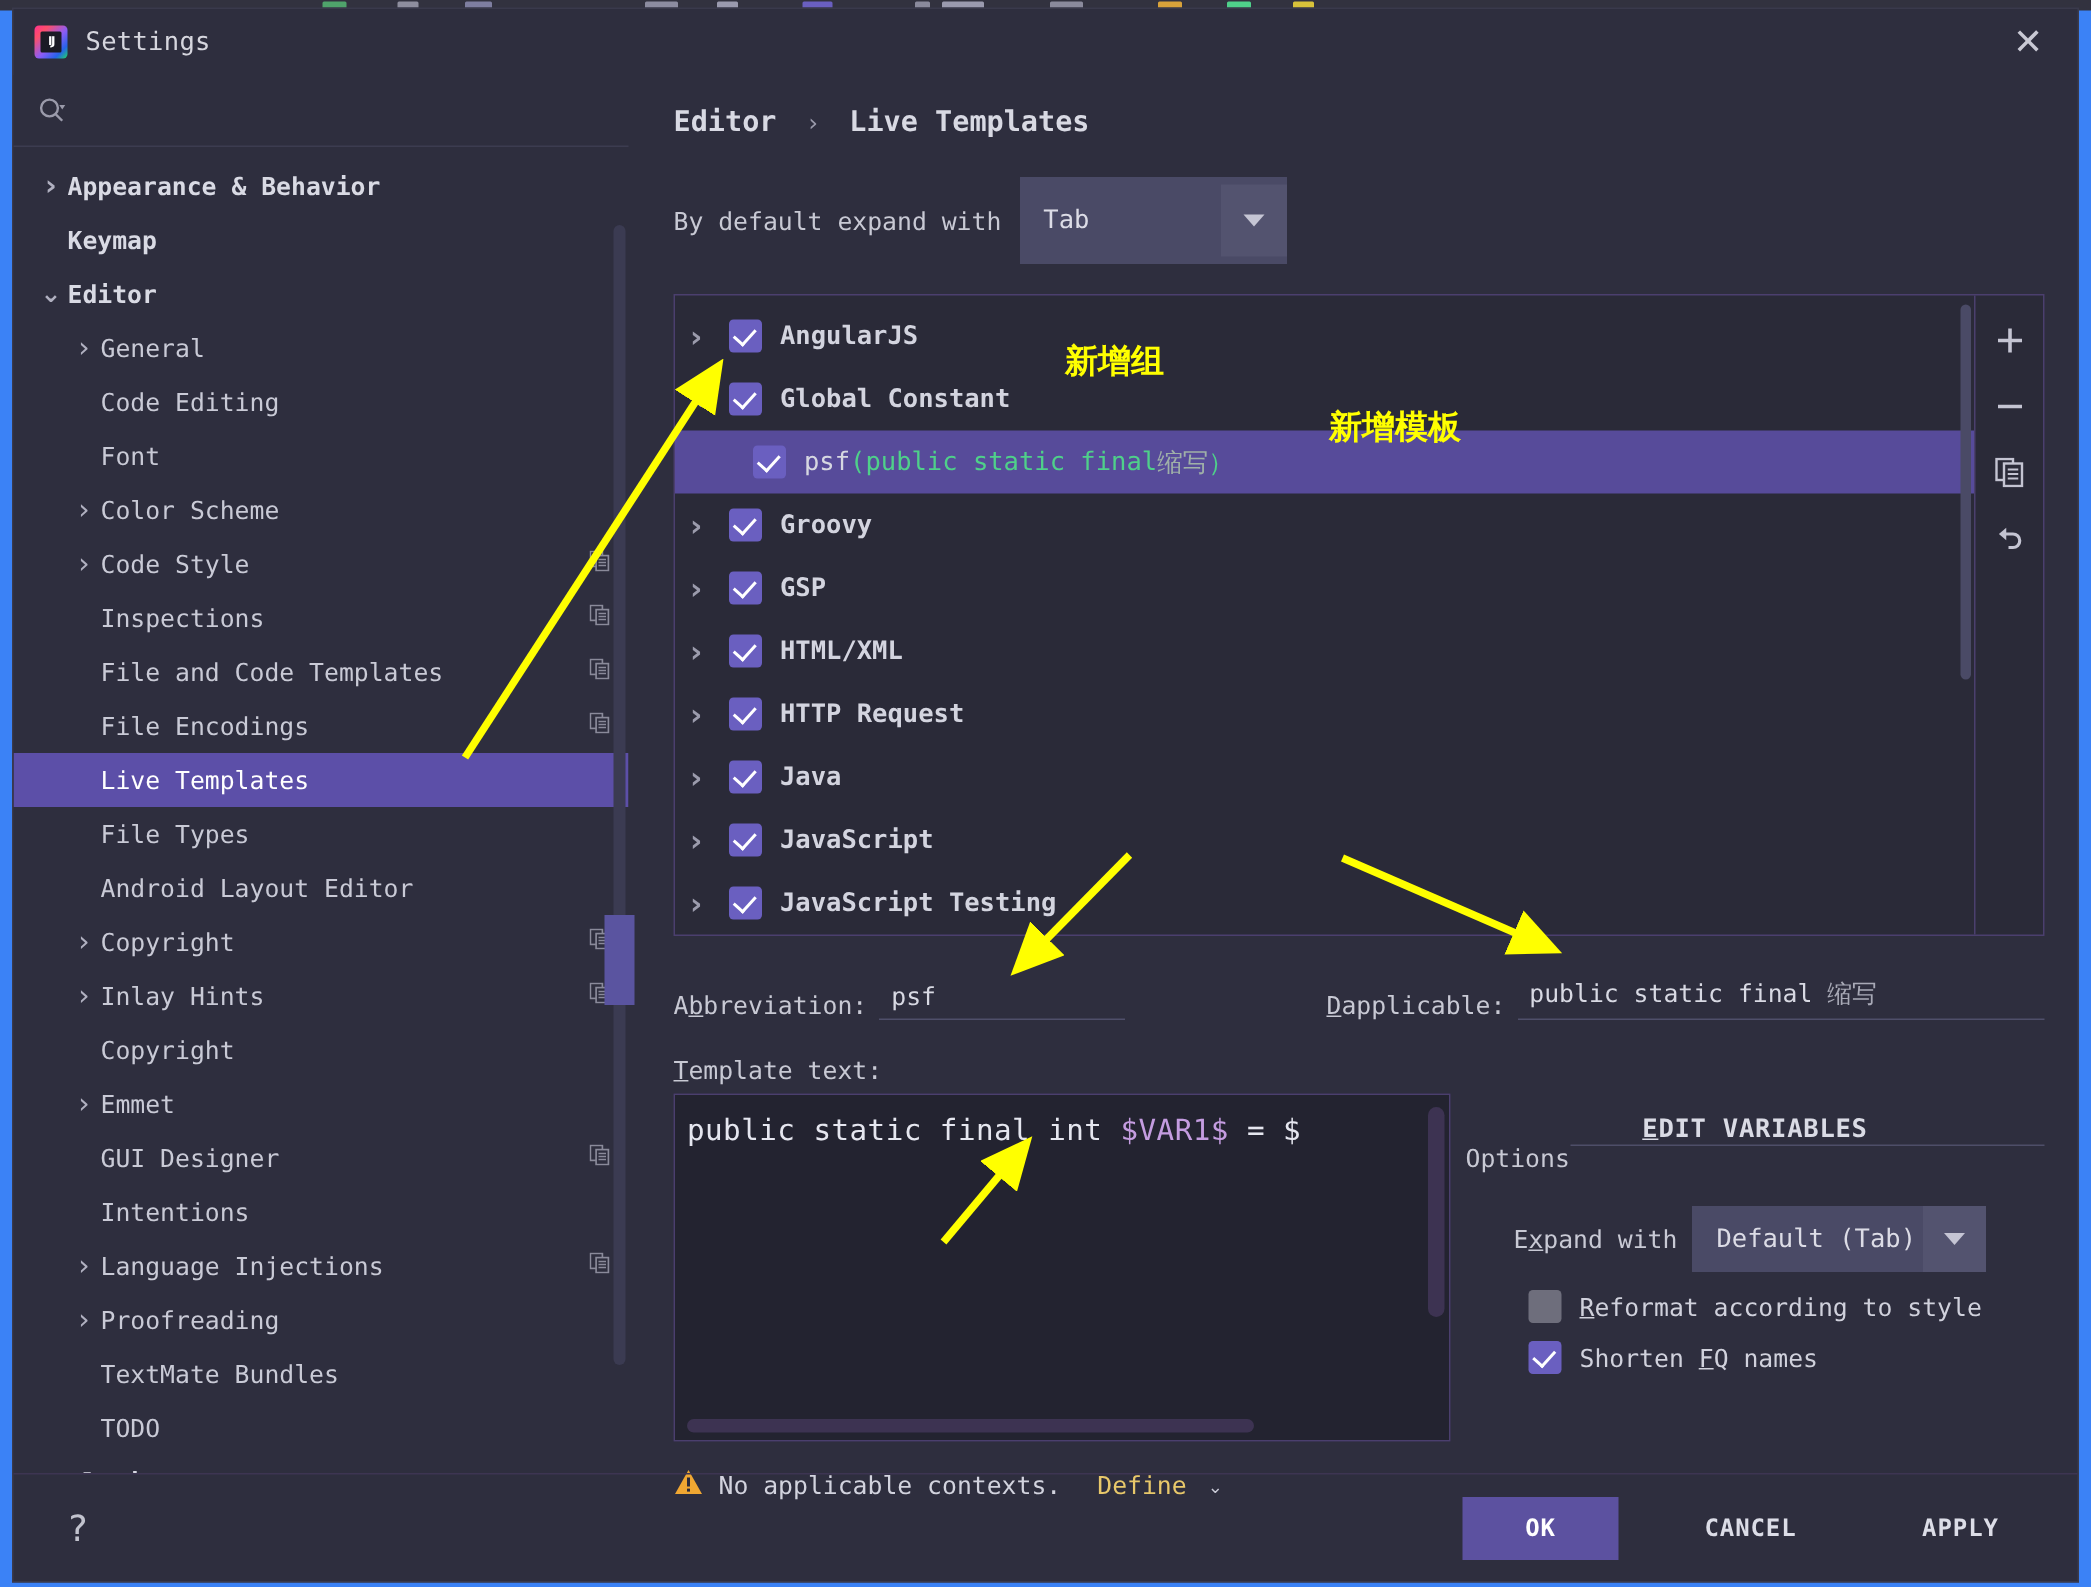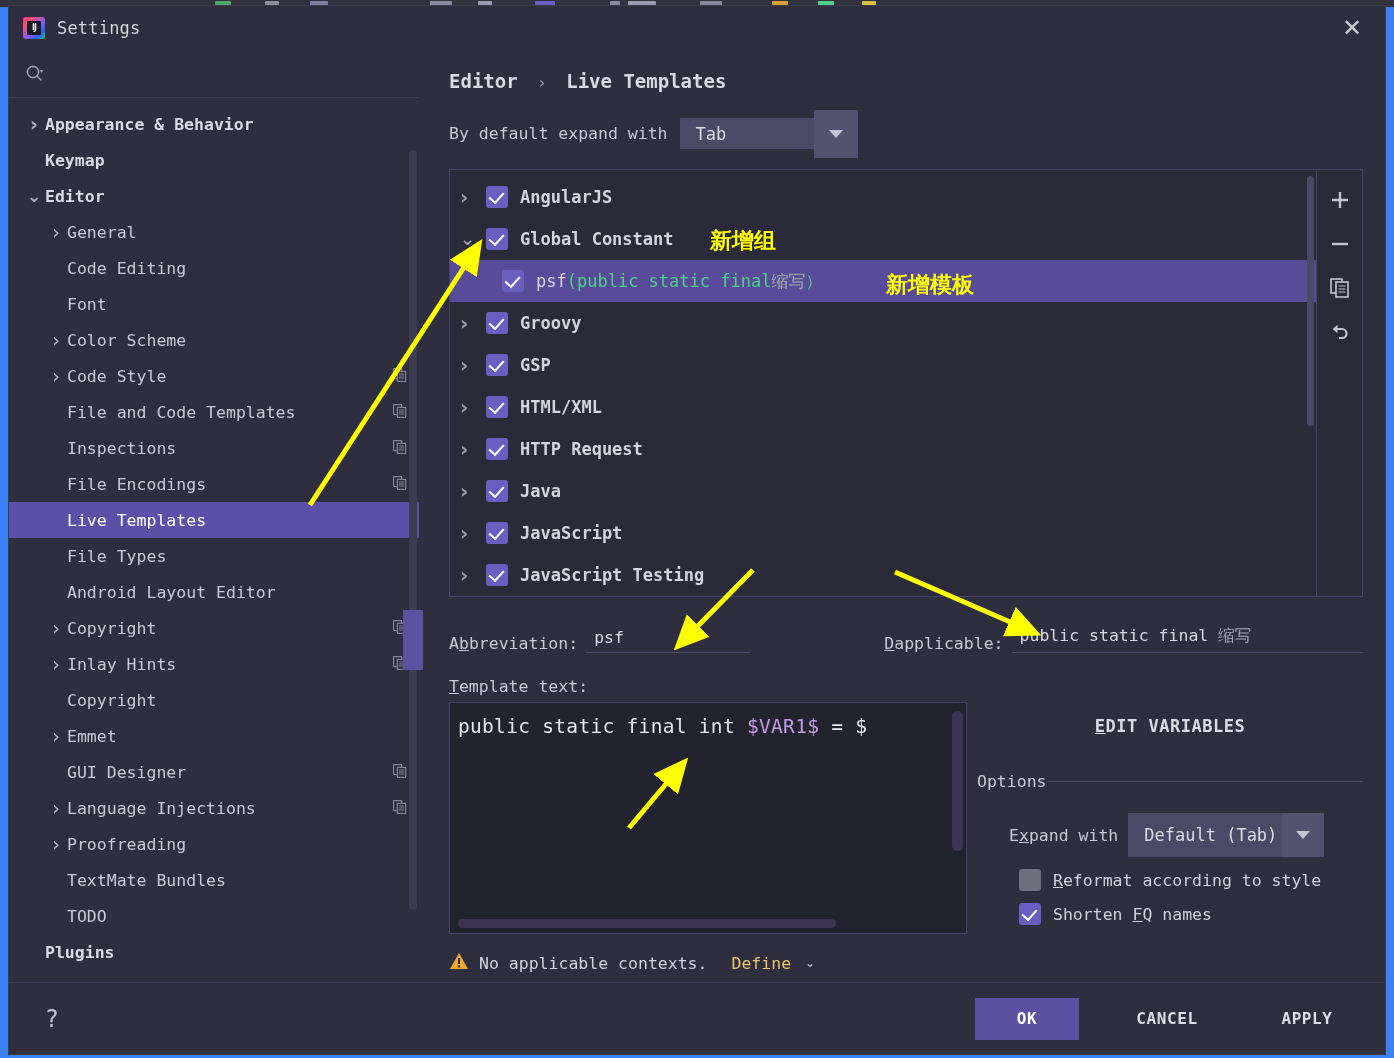--- a/index.html
+++ b/index.html
@@ -108,21 +108,21 @@
   }
   .breadcrumb {
     color: #d8d9e3; font-size: 19px; font-weight: bold; margin-bottom: 26px;
     font-family: "DejaVu Sans Mono", monospace;
   }
   .breadcrumb .sep { color: #9a9aaa; font-weight: normal; margin: 0 8px; font-size: 16px; }
 
   .expand-row { display: flex; align-items: center; margin-bottom: 20px; }
   .expand-label { color: #c8c9d4; font-size: 16.5px; margin-right: 12px; }
   .combo {
-    background: #4a4a66; color: #dcdce6; height: 31px;
+    background: #4a4a66; color: #dcdce6; height: 58px;
     display: flex; align-items: center; padding: 0 0 0 16px;
     min-width: 178px; font-size: 17px; cursor: pointer; position: relative;
   }
   .combo .val { flex: 1; }
   .combo .arrowbox {
     width: 44px; height: 48px; display: flex; align-items: center; justify-content: center;
     background: #53536f;
   }
   .combo .arrow {
     width: 0; height: 0; border-left: 7px solid transparent;
@@ -213,21 +213,21 @@
     background: #3d3352; border-radius: 5px;
   }
 
   .rightpane { flex: 1; padding-left: 10px; position: relative; }
   .edit-vars {
     text-align: center; color: #dadbe5; font-weight: bold; font-size: 17px;
     letter-spacing: .5px; margin-top: 14px; cursor: pointer;
     font-family: "DejaVu Sans Mono", monospace;
   }
   .options-head {
-    display: flex; align-items: center; margin-top: 36px; gap: 0;
+    display: flex; align-items: flex-start; gap: 0;
   }
   .options-head .lbl { color: #c8c9d4; font-size: 16.5px; }
   .options-head .rule { flex: 1; height: 1px; background: #4e4e68; }
   .exp-row { display: flex; align-items: center; margin-top: 22px; padding-left: 32px; }
   .exp-label { color: #c8c9d4; font-size: 16.5px; margin-right: 10px; }
   .opt-check {
     display: flex; align-items: center; margin-top: 12px; padding-left: 42px;
     color: #d0d1dc; font-size: 16.5px; cursor: pointer;
   }
   .opt-check .cbx2 {
@@ -351,38 +351,38 @@
               <span class="chev" style="font-size: 19px;">›</span>
               <span class="tree-label">Code Style</span>
               <span class="copy-glyph"><svg width="14" height="14" viewBox="0 0 14 14">
                   <rect x="0.6" y="0.6" width="8" height="10" fill="none" stroke="#9b9bab" stroke-width="1.1"></rect>
                   <rect x="4.4" y="3.4" width="8.2" height="10" fill="#2e2e3e" stroke="#9b9bab" stroke-width="1.1"></rect>
                   <path d="M6 6h5M6 8h5M6 10h5" stroke="#9b9bab" stroke-width="0.9"></path>
                 </svg></span>
             </div>
             <div class="tree-item" style="padding-left: 36px;">
               <span class="chev"></span>
+              <span class="tree-label">Inspections</span>
+              <span class="copy-glyph"><svg width="14" height="14" viewBox="0 0 14 14">
+                  <rect x="0.6" y="0.6" width="8" height="10" fill="none" stroke="#9b9bab" stroke-width="1.1"></rect>
+                  <rect x="4.4" y="3.4" width="8.2" height="10" fill="#2e2e3e" stroke="#9b9bab" stroke-width="1.1"></rect>
+                  <path d="M6 6h5M6 8h5M6 10h5" stroke="#9b9bab" stroke-width="0.9"></path>
+                </svg></span>
+            </div>
+            <div class="tree-item" style="padding-left: 36px;">
+              <span class="chev"></span>
               <span class="tree-label">File and Code Templates</span>
               <span class="copy-glyph"><svg width="14" height="14" viewBox="0 0 14 14">
                   <rect x="0.6" y="0.6" width="8" height="10" fill="none" stroke="#9b9bab" stroke-width="1.1"></rect>
                   <rect x="4.4" y="3.4" width="8.2" height="10" fill="#2e2e3e" stroke="#9b9bab" stroke-width="1.1"></rect>
                   <path d="M6 6h5M6 8h5M6 10h5" stroke="#9b9bab" stroke-width="0.9"></path>
                 </svg></span>
             </div>
             <div class="tree-item" style="padding-left: 36px;">
               <span class="chev"></span>
-              <span class="tree-label">Inspections</span>
-              <span class="copy-glyph"><svg width="14" height="14" viewBox="0 0 14 14">
-                  <rect x="0.6" y="0.6" width="8" height="10" fill="none" stroke="#9b9bab" stroke-width="1.1"></rect>
-                  <rect x="4.4" y="3.4" width="8.2" height="10" fill="#2e2e3e" stroke="#9b9bab" stroke-width="1.1"></rect>
-                  <path d="M6 6h5M6 8h5M6 10h5" stroke="#9b9bab" stroke-width="0.9"></path>
-                </svg></span>
-            </div>
-            <div class="tree-item" style="padding-left: 36px;">
-              <span class="chev"></span>
               <span class="tree-label">File Encodings</span>
               <span class="copy-glyph"><svg width="14" height="14" viewBox="0 0 14 14">
                   <rect x="0.6" y="0.6" width="8" height="10" fill="none" stroke="#9b9bab" stroke-width="1.1"></rect>
                   <rect x="4.4" y="3.4" width="8.2" height="10" fill="#2e2e3e" stroke="#9b9bab" stroke-width="1.1"></rect>
                   <path d="M6 6h5M6 8h5M6 10h5" stroke="#9b9bab" stroke-width="0.9"></path>
                 </svg></span>
             </div>
             <div class="tree-item sel" style="padding-left: 36px;">
               <span class="chev"></span>
               <span class="tree-label">Live Templates</span>
@@ -422,20 +422,24 @@
               <span class="tree-label">Emmet</span>
             </div>
             <div class="tree-item" style="padding-left: 36px;">
               <span class="chev"></span>
               <span class="tree-label">GUI Designer</span>
               <span class="copy-glyph"><svg width="14" height="14" viewBox="0 0 14 14">
                   <rect x="0.6" y="0.6" width="8" height="10" fill="none" stroke="#9b9bab" stroke-width="1.1"></rect>
                   <rect x="4.4" y="3.4" width="8.2" height="10" fill="#2e2e3e" stroke="#9b9bab" stroke-width="1.1"></rect>
                   <path d="M6 6h5M6 8h5M6 10h5" stroke="#9b9bab" stroke-width="0.9"></path>
                 </svg></span>
+            </div>
+            <div class="tree-item" style="padding-left: 36px;">
+              <span class="chev"></span>
+              <span class="tree-label">Intentions</span>
             </div>
             <div class="tree-item" style="padding-left: 36px;">
               <span class="chev" style="font-size: 19px;">›</span>
               <span class="tree-label">Language Injections</span>
               <span class="copy-glyph"><svg width="14" height="14" viewBox="0 0 14 14">
                   <rect x="0.6" y="0.6" width="8" height="10" fill="none" stroke="#9b9bab" stroke-width="1.1"></rect>
                   <rect x="4.4" y="3.4" width="8.2" height="10" fill="#2e2e3e" stroke="#9b9bab" stroke-width="1.1"></rect>
                   <path d="M6 6h5M6 8h5M6 10h5" stroke="#9b9bab" stroke-width="0.9"></path>
                 </svg></span>
             </div>

